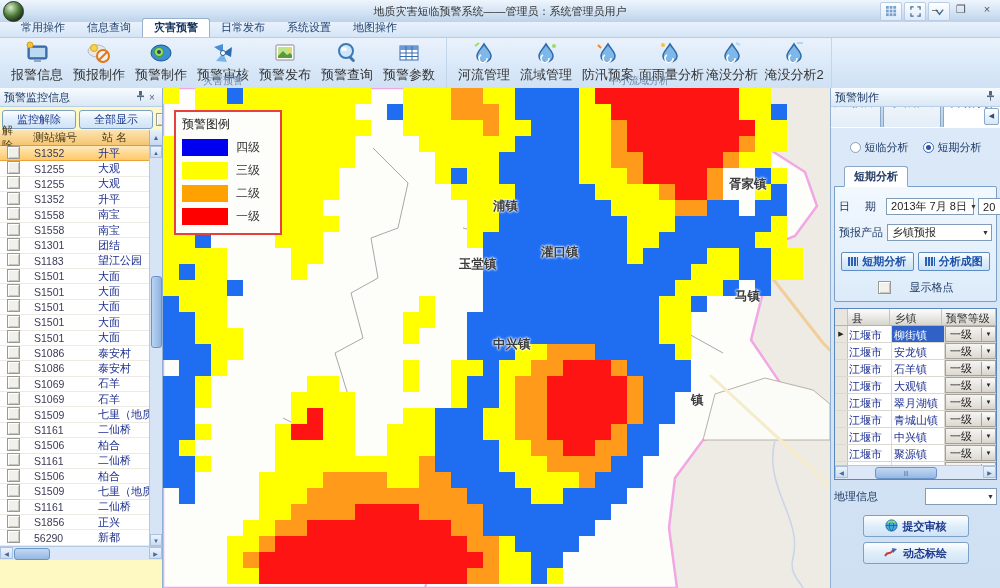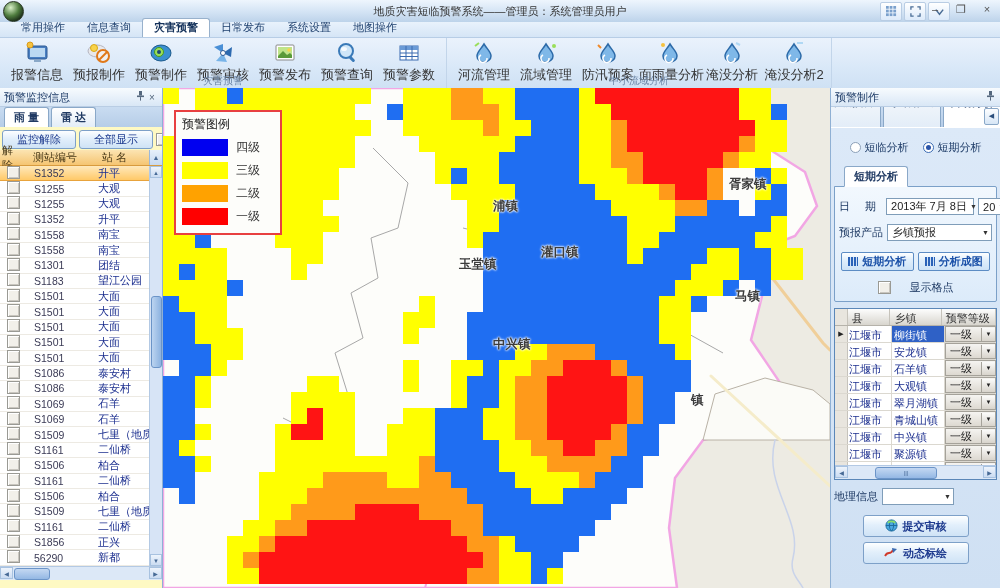--- a/index.html
+++ b/index.html
@@ -85,21 +85,21 @@
   .rp-table{margin-top:6px;border:1px solid #5b87b8;background:#fff;height:172px;position:relative;overflow:hidden;box-sizing:border-box}
   .rt-head{display:flex;height:16px;background:linear-gradient(#fdfdfd,#d8d5ce);border-bottom:1px solid #b5b2aa;color:#333}
   .rt-head span{border-right:1px solid #c6c3bb;box-sizing:border-box;padding:2px 0 0 4px}
   .rt-row{display:flex;height:16px;border-bottom:1px solid #dbd8d0}
   .rt-sel{width:13px;background:#e8e5de;border-right:1px solid #c6c3bb;box-sizing:border-box;text-align:center;font-size:7px;line-height:15px;color:#222}
   .rt-county{width:44px;border-right:1px solid #dbd8d0;box-sizing:border-box;color:#1c2f8f;padding:2px 0 0 1px;overflow:hidden;white-space:nowrap}
   .rt-town{width:53px;border-right:1px solid #dbd8d0;box-sizing:border-box;color:#1c2f8f;padding:2px 0 0 2px;overflow:hidden;white-space:nowrap}
   .rt-town.selcell{background:#2f61c6;color:#fff}
   .rt-level{flex:1;display:flex;align-items:center;background:linear-gradient(#f5f4f1,#ddd9d1);border:1px solid #a5a29a;margin:0;box-sizing:border-box;color:#222;padding-left:4px}
   .rt-level .dbtn{margin-left:auto;width:13px;height:13px;background:linear-gradient(#fbfbfa,#d8d4cc);border-left:1px solid #a5a29a;font-size:6px;text-align:center;line-height:13px;color:#222}
-  .rp-geo{display:flex;align-items:center;margin-top:8px;justify-content:flex-start;gap:4px;color:#17335e}
+  .rp-geo{display:flex;align-items:center;margin-top:8px;justify-content:space-between;gap:4px;color:#17335e}
   .rp-btn{display:flex;align-items:center;justify-content:center;gap:5px;border:1px solid #7da0c8;border-radius:3px;background:linear-gradient(#feffff,#e2effb 45%,#cfe3f6);color:#1d3a8e;height:20px;width:104px;margin:0 auto;font-weight:bold}
 </style>
 </head>
 <body>
 
 <div class="titlebar">
   <span class="orb"></span>
   <span class="win-title">地质灾害短临预警系统——管理员：系统管理员用户</span>
   <span class="quick-tools" id="quick-tools">
       <span class="qt-btn">
@@ -267,24 +267,20 @@
 <div class="side-panel" id="left-panel">
   <div class="panel-header">
     <span class="ph-title">预警监控信息</span>
     <span class="ph-ico" id="lp-pin"><svg width="9" height="10" viewBox="0 0 9 10">
           <rect x="3" y="0" width="3" height="4.5" fill="#55687e"></rect>
           <rect x="1" y="4.5" width="7" height="1.6" fill="#55687e"></rect>
           <rect x="4" y="6.1" width="1" height="3.5" fill="#55687e"></rect>
         </svg></span>
     <span class="ph-ico">×</span>
   </div>
-  <div class="tabstrip" id="lp-tabs">
-      <span class="tab active" style="font-weight: bold;">雨 量</span>
-      <span class="tab" style="font-weight: bold;">雷 达</span>
-    </div>
   <div class="lp-actions">
     <span class="xp-btn">监控解除</span>
     <span class="xp-btn">全部显示</span>
     <span class="lp-chk-all">
         <span class="chk"></span>
         <span>全</span>
       </span>
   </div>
   <div class="lp-thead" id="lp-thead">
       <span class="c1">解 除</span>

